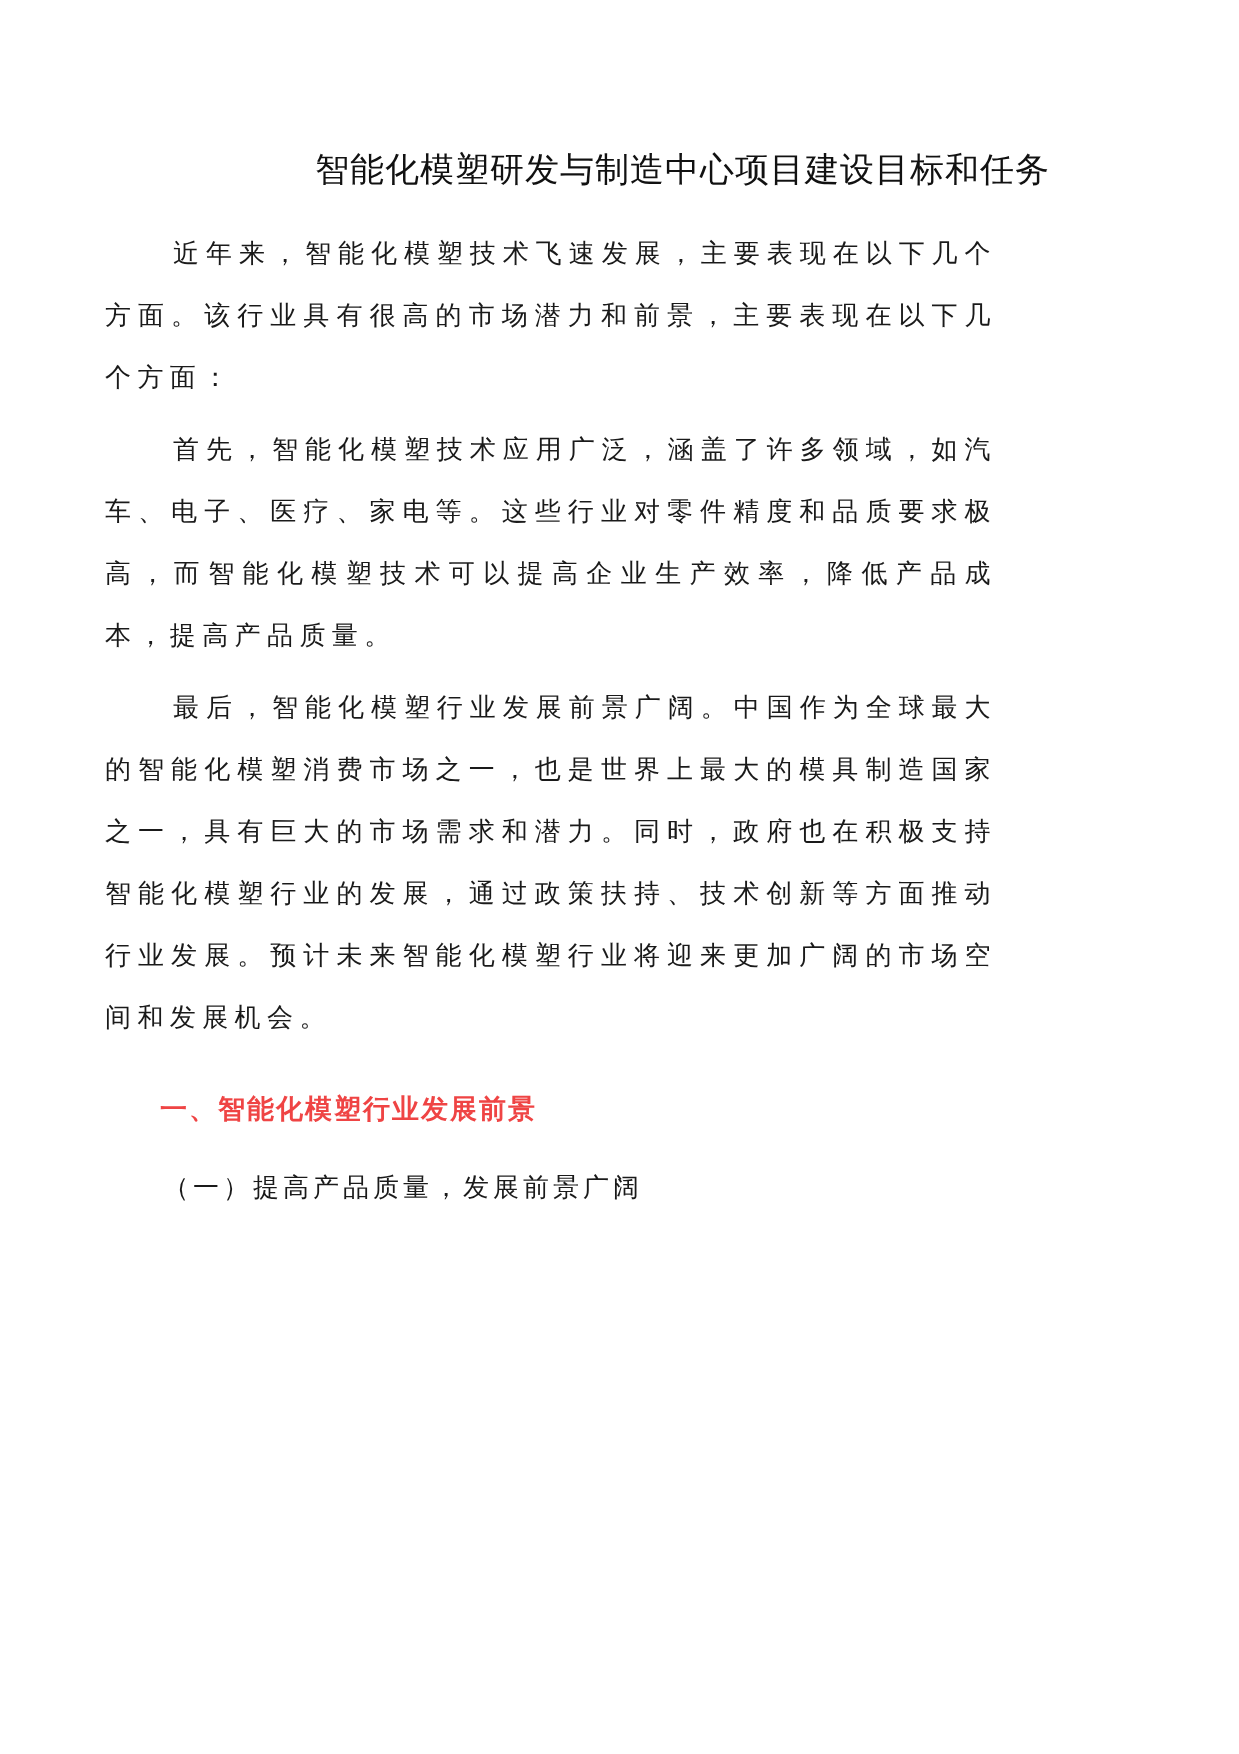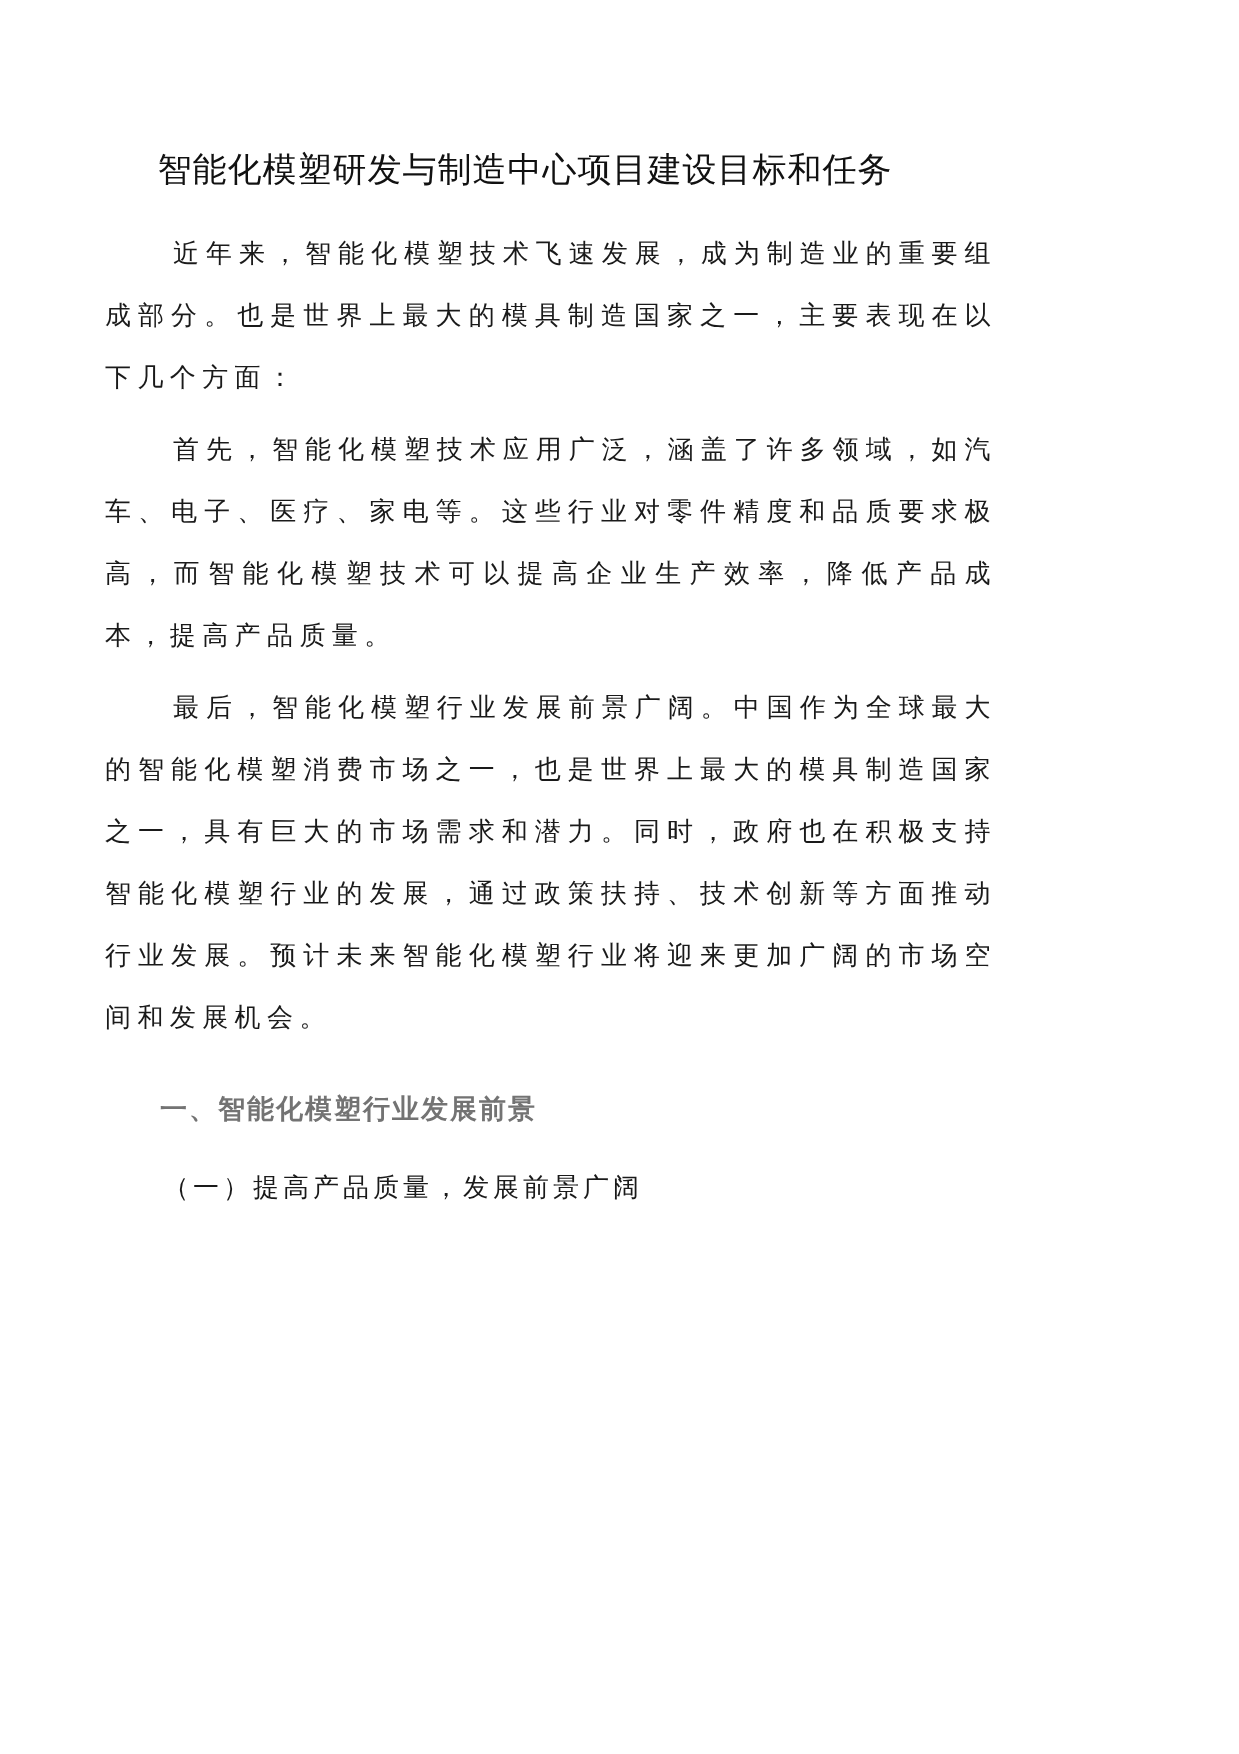--- a/index.html
+++ b/index.html
@@ -3,47 +3,47 @@
 <meta charset="utf-8">
 <style>
   html, body { margin: 0; padding: 0; background: #ffffff; }
   body { width: 1239px; height: 1754px; position: relative; overflow: hidden; }
   .page {
     position: absolute; left: 0; top: 0; width: 1239px; height: 1754px;
     background: #ffffff; color: #1a1a1a;
     font-family: "DejaVu Sans", "Liberation Sans", sans-serif;
   }
   .title {
-    position: absolute; left: 0; top: 146px; width: 1050px; text-align: center;
+    position: absolute; left: 0; top: 146px; width: 1050px; text-align: right;
     font-size: 34px; line-height: 46px; color: #111; letter-spacing: 1px;
   }
   .body {
     position: absolute; left: 105px; top: 222px; width: 892px;
   }
   .para {
     font-size: 26px; line-height: 62px; letter-spacing: 6.4px;
     text-indent: 68px; text-align: justify; margin: 0 0 10px 0;
     text-justify: inter-ideograph;
   }
   .h1 {
     font-size: 27px; font-weight: bold; line-height: 62px; letter-spacing: 2px;
-    text-indent: 55px; margin: 30px 0 16px 0; color: #737373;
+    text-indent: 55px; margin: 30px 0 16px 0; color: #ef4444;
   }
   .h2 {
     font-size: 26px; line-height: 62px; letter-spacing: 4px;
     text-indent: 58px; margin: 0 0 10px 0;
   }
 </style>
 </head>
 <body>
 
 <div class="page">
   <div class="title">智能化模塑研发与制造中心项目建设目标和任务</div>
 
   <div class="body">
-    <p class="para">近年来，智能化模塑技术飞速发展，成为制造业的重要组成部分。也是世界上最大的模具制造国家之一，主要表现在以下几个方面：</p>
+    <p class="para">近年来，智能化模塑技术飞速发展，主要表现在以下几个方面。该行业具有很高的市场潜力和前景，主要表现在以下几个方面：</p>
     <p class="para">首先，智能化模塑技术应用广泛，涵盖了许多领域，如汽车、电子、医疗、家电等。这些行业对零件精度和品质要求极高，而智能化模塑技术可以提高企业生产效率，降低产品成本，提高产品质量。</p>
     <p class="para">最后，智能化模塑行业发展前景广阔。中国作为全球最大的智能化模塑消费市场之一，也是世界上最大的模具制造国家之一，具有巨大的市场需求和潜力。同时，政府也在积极支持智能化模塑行业的发展，通过政策扶持、技术创新等方面推动行业发展。预计未来智能化模塑行业将迎来更加广阔的市场空间和发展机会。</p>
 
     <div class="h1">一、智能化模塑行业发展前景</div>
     <div class="h2">（一）提高产品质量，发展前景广阔</div>
   </div>
 </div>
 
 </body></html>

